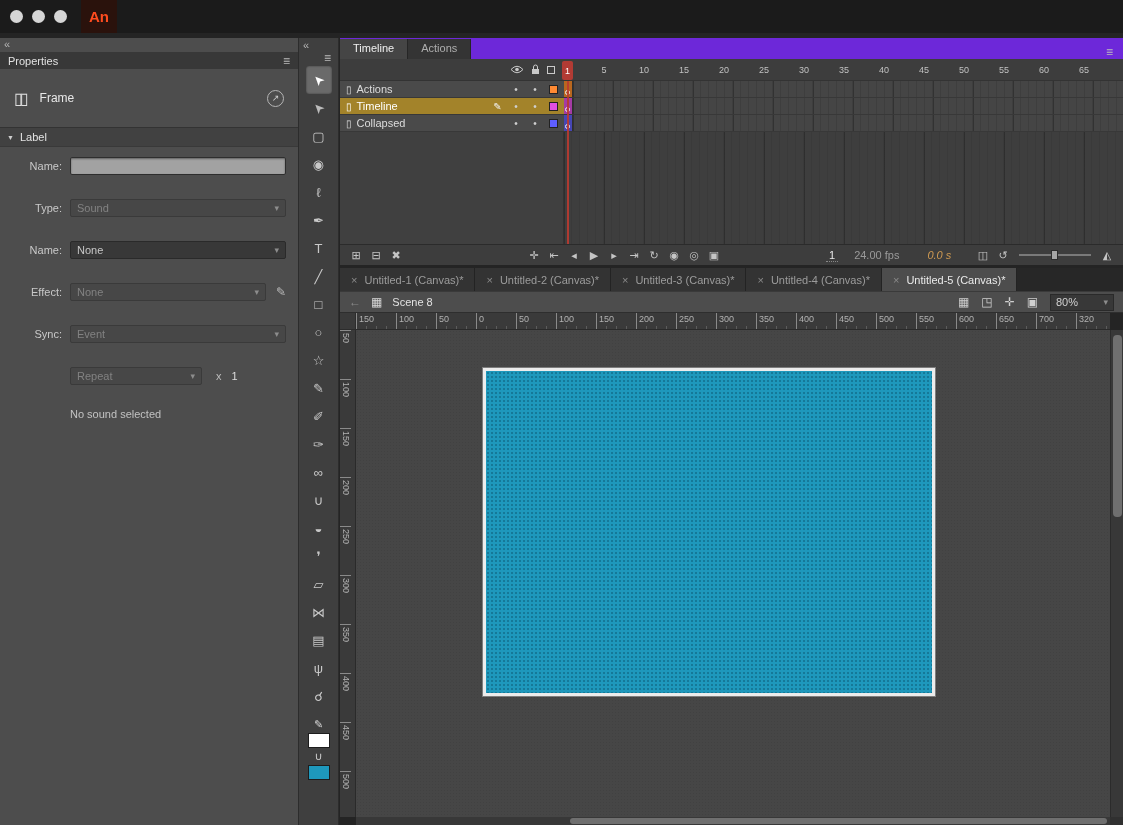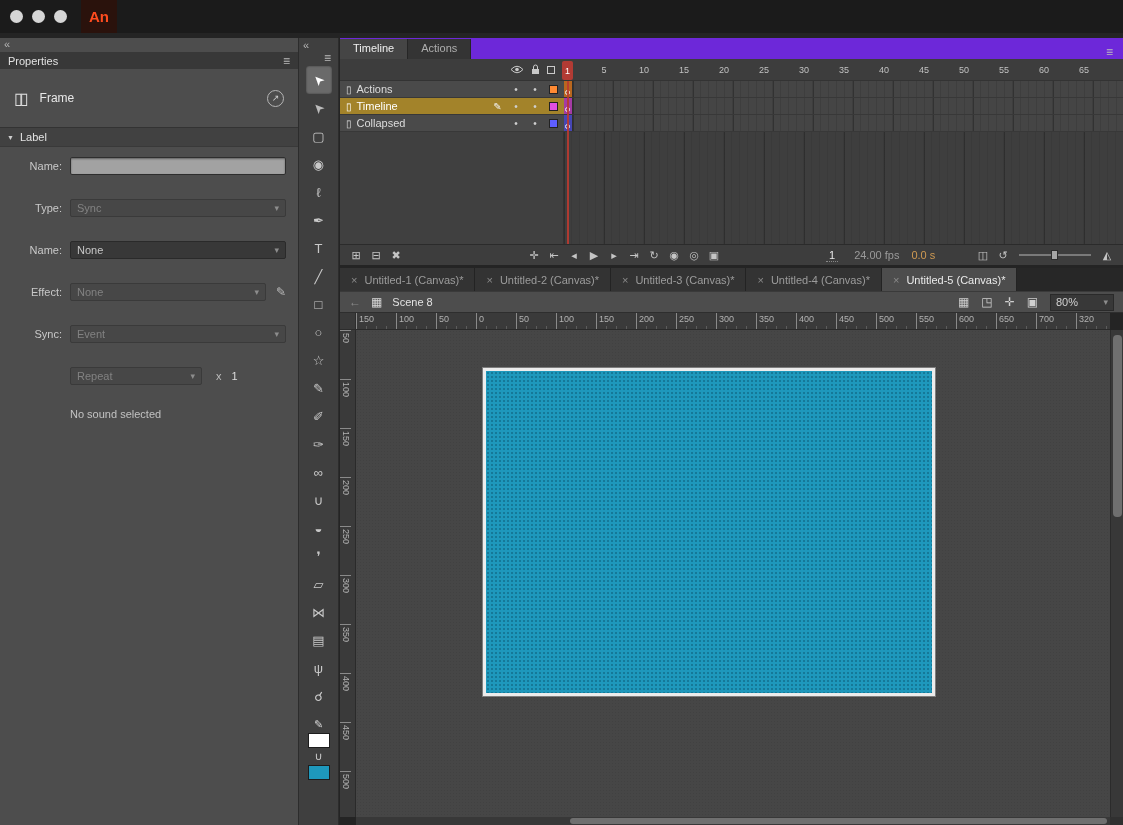--- a/index.html
+++ b/index.html
@@ -85,21 +85,21 @@
   .empty-frames { position:absolute; left:224px; top:73px; right:0; bottom:0; background-color:#3e3e3e;
     background-image:
       repeating-linear-gradient(to right, rgba(0,0,0,0.25) 0 1px, transparent 1px 40px),
       repeating-linear-gradient(to right, transparent 0 7px, rgba(0,0,0,0.07) 7px 8px); }
   .tl-controls { position:absolute; left:0; right:0; bottom:0; height:21px; background:#3d3d3d; border-top:1px solid #2b2b2b; display:flex; align-items:center; padding:0 8px; }
   .ctrl-group { display:flex; align-items:center; gap:4px; }
   .ctrl-btn { width:16px; height:16px; display:flex; align-items:center; justify-content:center; color:#c5c5c5; font-size:11px; }
   .playback { margin-left:122px; }
   .cur-frame { margin-left:104px; color:#e8e8e8; border-bottom:1px dotted #888; padding:0 3px; }
   .fps { margin-left:16px; color:#9a9a9a; }
-  .elapsed { margin-left:12px; color:#cf9a52; }
+  .elapsed { margin-left:28px; color:#cf9a52;font-style:italic; }
   .ctrl-right { margin-left:auto; display:flex; align-items:center; gap:8px; }
   .tl-slider { width:72px; height:2px; background:#7a7a7a; position:relative; }
   .tl-slider-handle { position:absolute; left:32px; top:-4px; width:7px; height:10px; background:#a5a5a5; border:1px solid #2c2c2c; }
 
   
   .doc-tabs { position:absolute; left:340px; top:268px; right:0; height:23px; background:#272727; display:flex; align-items:stretch; }
   .doc-tab { display:flex; align-items:center; gap:7px; padding:0 11px; background:#333333; border-right:1px solid #232323; color:#9c9c9c; white-space:nowrap; }
   .doc-tab.active { background:#4d4d4d; color:#eaeaea; }
   .doc-close { color:#8a8a8a; font-size:11px; }
 
@@ -166,21 +166,21 @@
       <span class="tri">▼</span>
       <span>Label</span>
     </div>
     <div class="field-row">
       <span class="field-label">Name:</span>
       <div class="text-input"></div>
     </div>
     <div class="field-row">
       <span class="field-label">Type:</span>
       <div class="dropdown disabled">
-        <span>Sync</span>
+        <span>Sound</span>
         <span class="dd-arrow">▾</span>
       </div>
     </div>
 
     <div class="field-row">
       <span class="field-label">Name:</span>
       <div class="dropdown">
         <span>None</span>
         <span class="dd-arrow">▾</span>
       </div>

